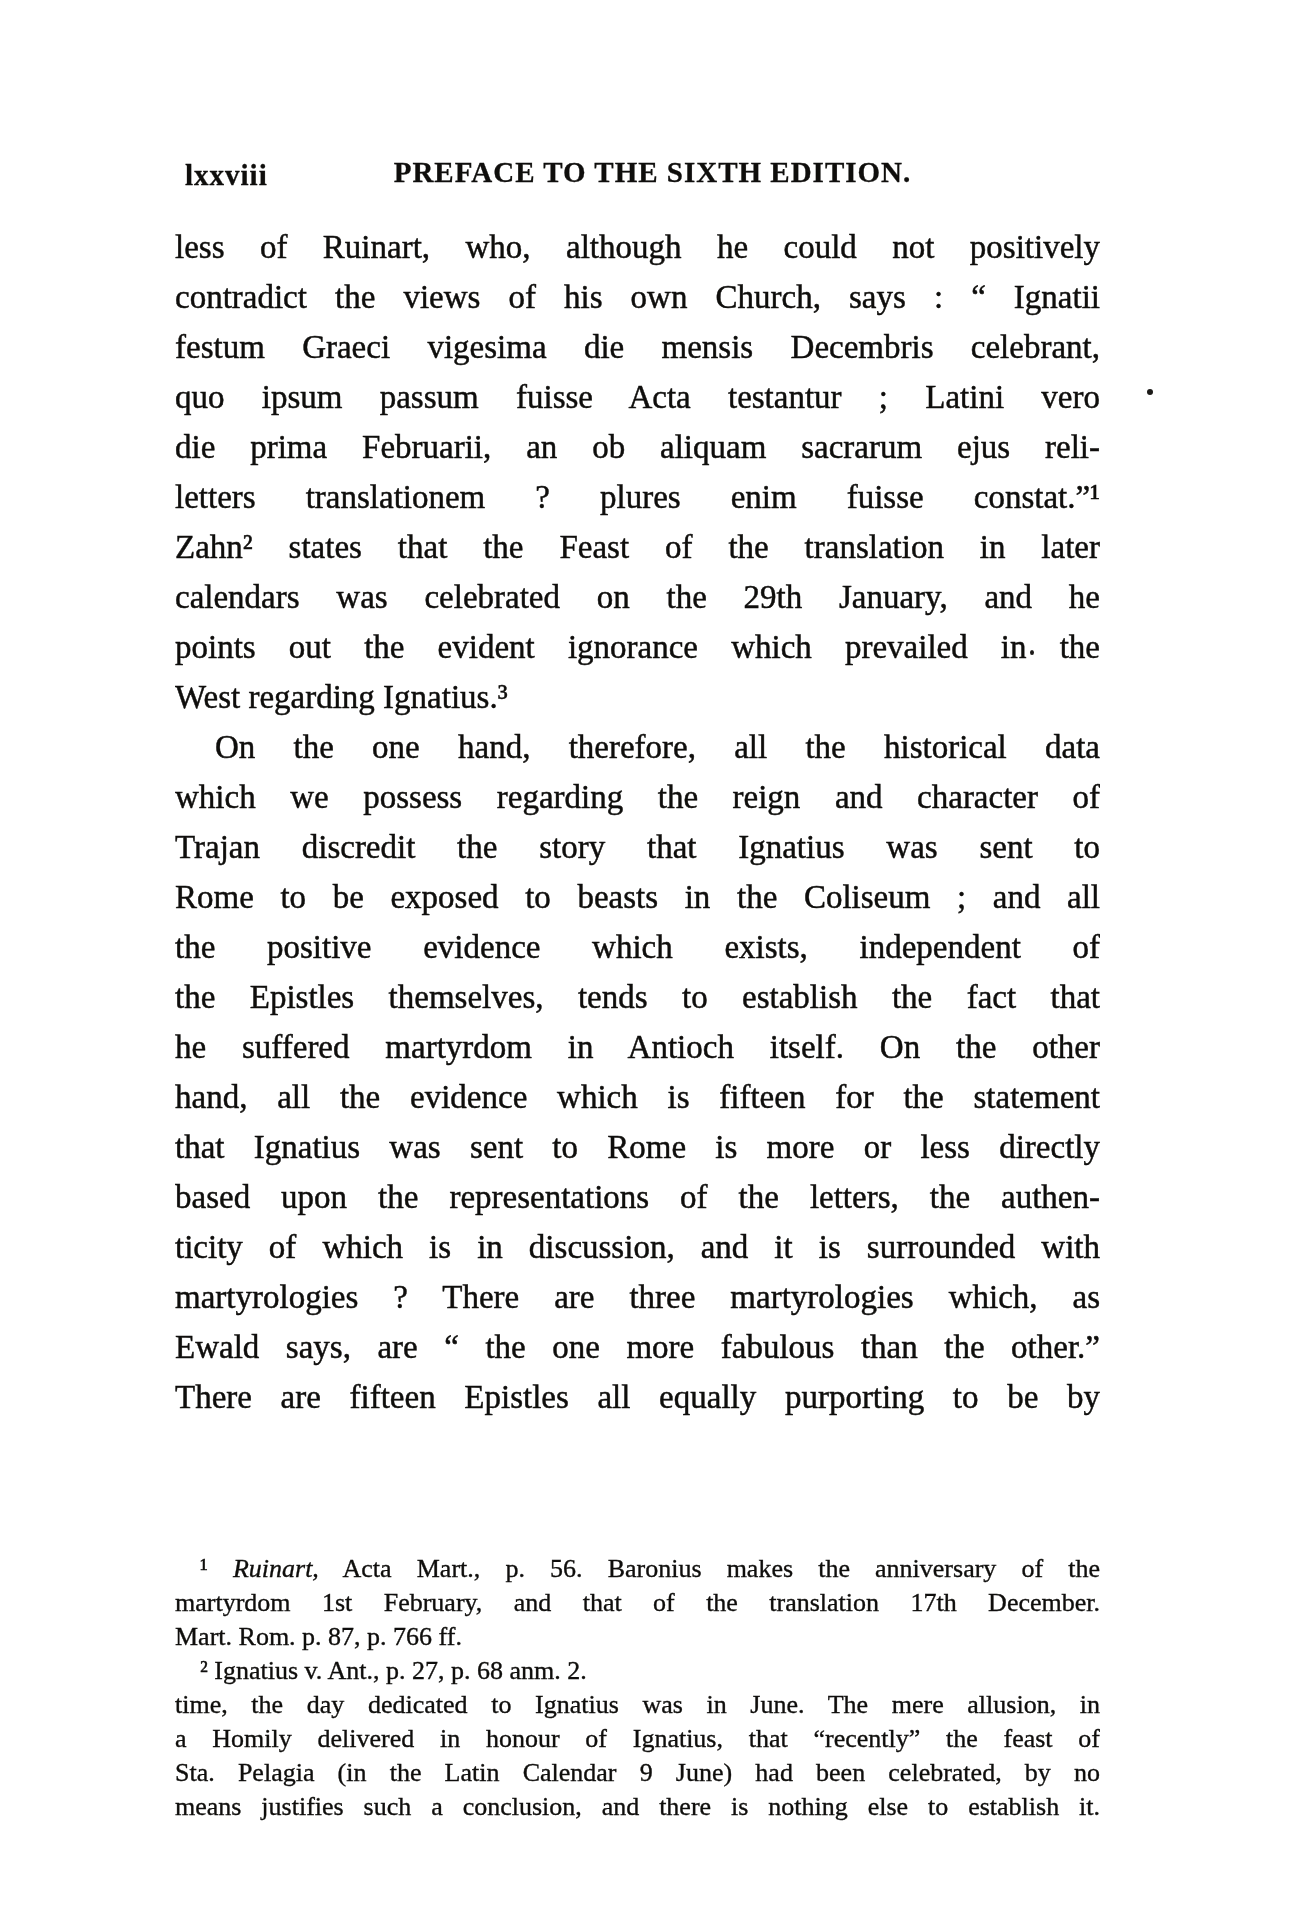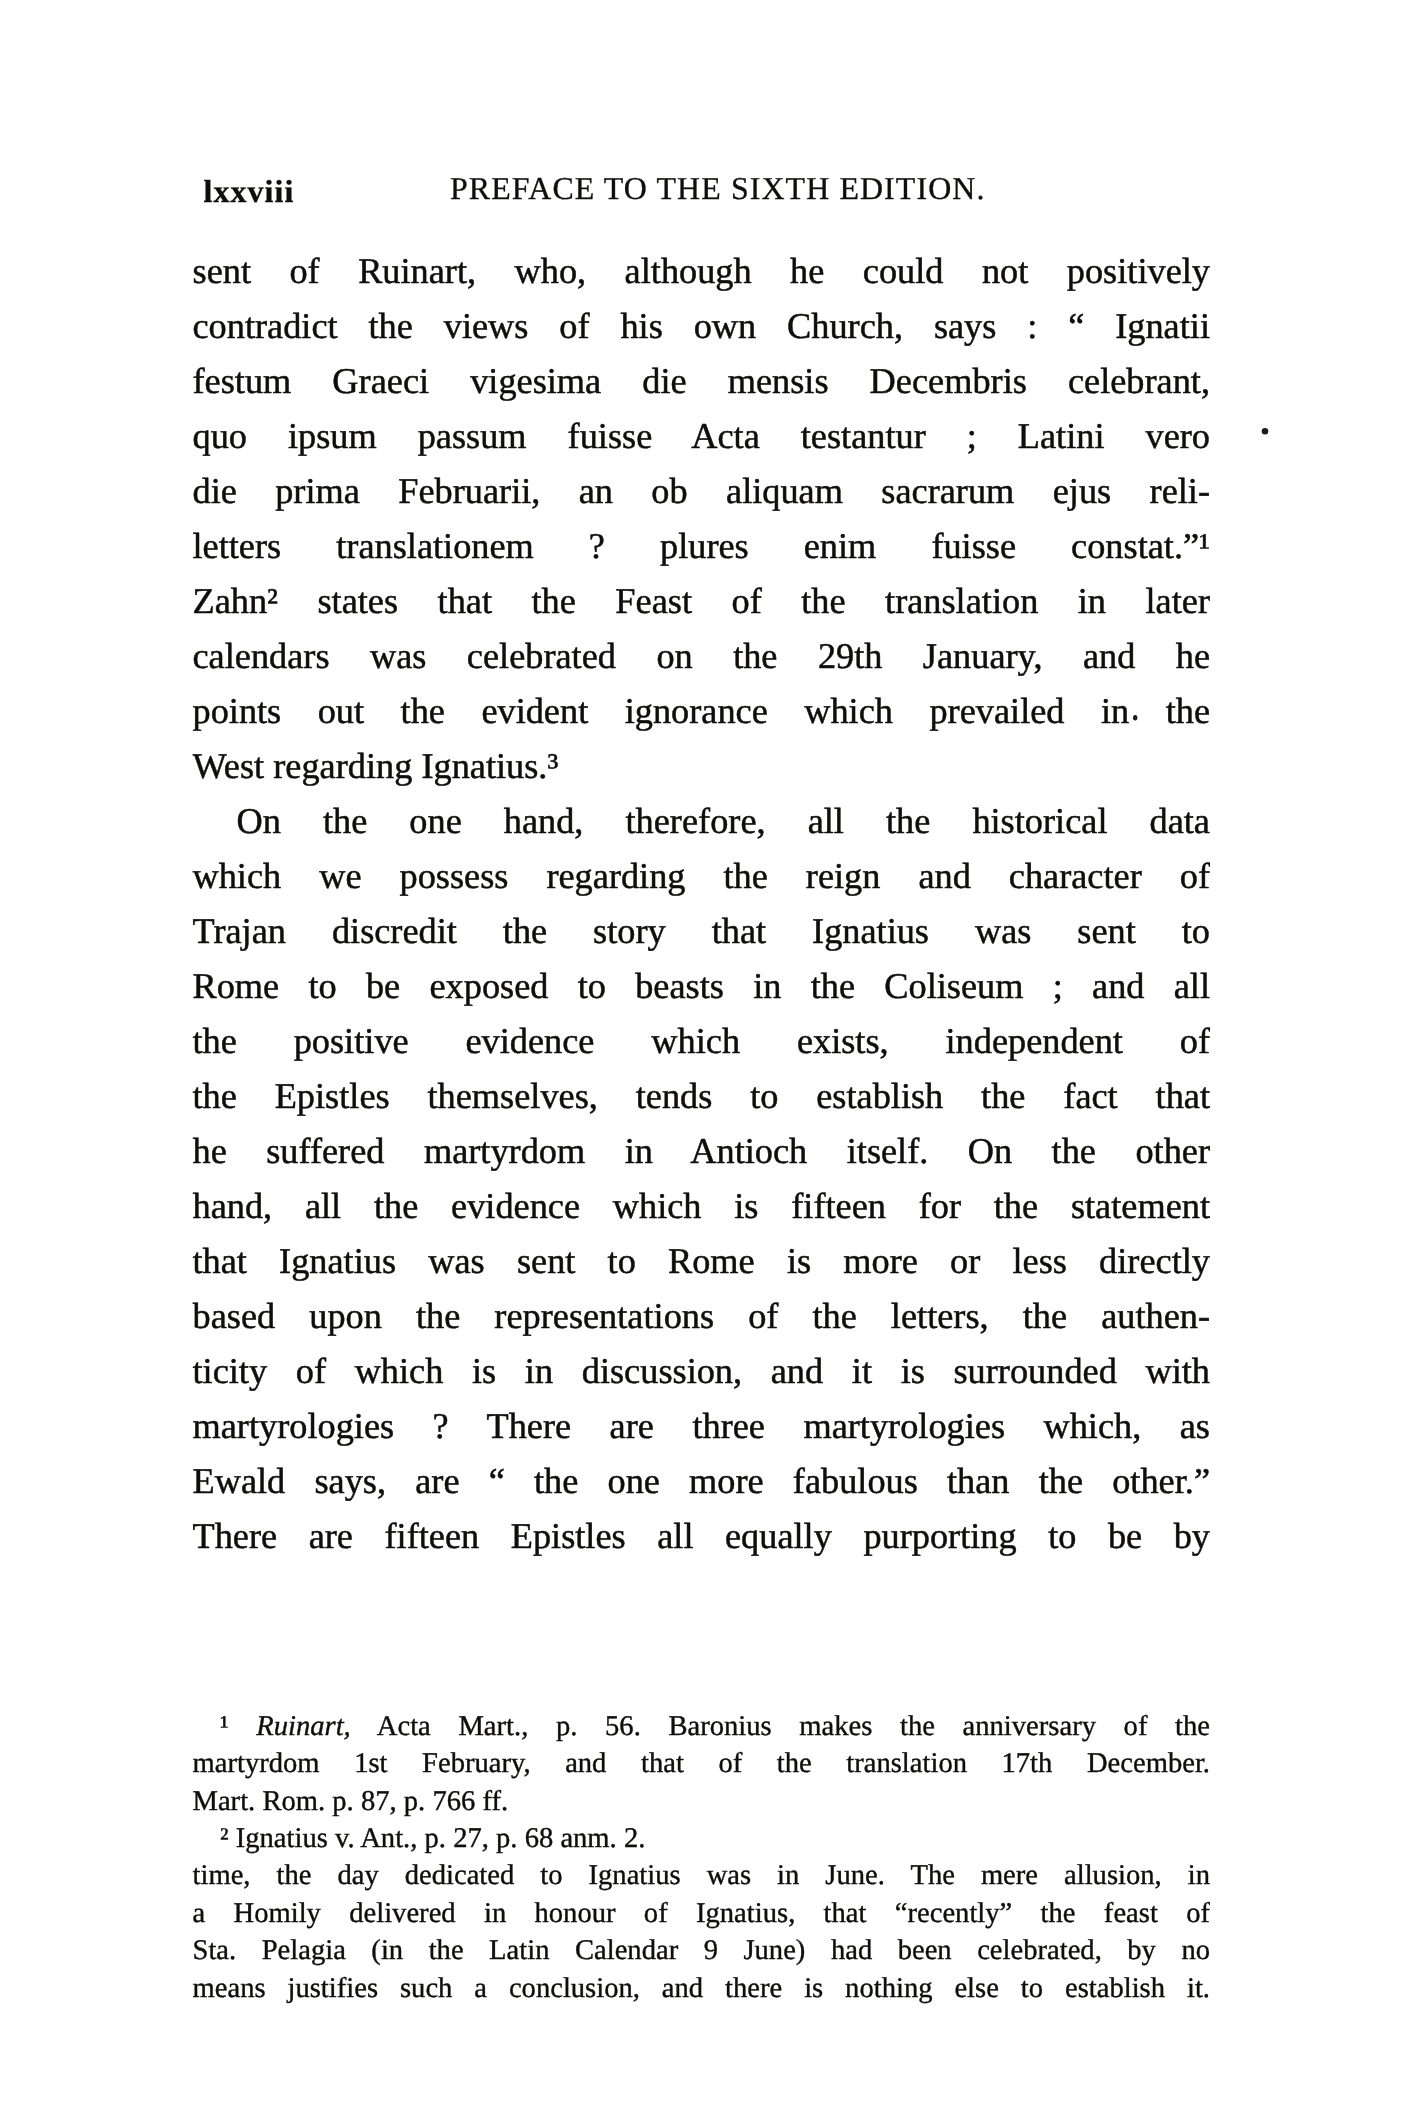--- a/index.html
+++ b/index.html
@@ -30,21 +30,21 @@
     left: 10px;
     top: 3px;
     font-size: 29px;
     font-weight: 700;
     letter-spacing: 1px;
     -webkit-text-stroke: 0.3px currentColor;
   }
   .header-title {
     text-align: center;
     font-size: 29px;
-    font-weight: 400;
+    font-weight: 700;
     letter-spacing: 1px;
     padding-left: 30px;
     -webkit-text-stroke: 0.3px currentColor;
   }
   
   #body-text {
     position: absolute;
     left: 175px;
     top: 222px;
     width: 925px;
@@ -89,21 +89,21 @@
 <body>
 
 <div id="page" style="--paper: #ffffff; --ink: #0f0e0c;">
 
   <div class="header-row">
     <span class="page-number">lxxviii</span>
     <div class="header-title">PREFACE TO THE SIXTH EDITION.</div>
   </div>
 
   <div id="body-text">
-      <div class="body-line">sent of Ruinart, who, although he could not positively</div>
+      <div class="body-line">less of Ruinart, who, although he could not positively</div>
       <div class="body-line">contradict the views of his own Church, says : “ Ignatii</div>
       <div class="body-line">festum Graeci vigesima die mensis Decembris celebrant,</div>
       <div class="body-line">quo ipsum passum fuisse Acta testantur ; Latini vero</div>
       <div class="body-line">die prima Februarii, an ob aliquam sacrarum ejus reli-</div>
       <div class="body-line">letters translationem ? plures enim fuisse constat.”¹</div>
       <div class="body-line">Zahn² states that the Feast of the translation in later</div>
       <div class="body-line">calendars was celebrated on the 29th January, and he</div>
       <div class="body-line">points out the evident ignorance which prevailed in the</div>
       <div class="body-line no-justify">West regarding Ignatius.³</div>
       <div class="body-line indent-body">On the one hand, therefore, all the historical data</div>

